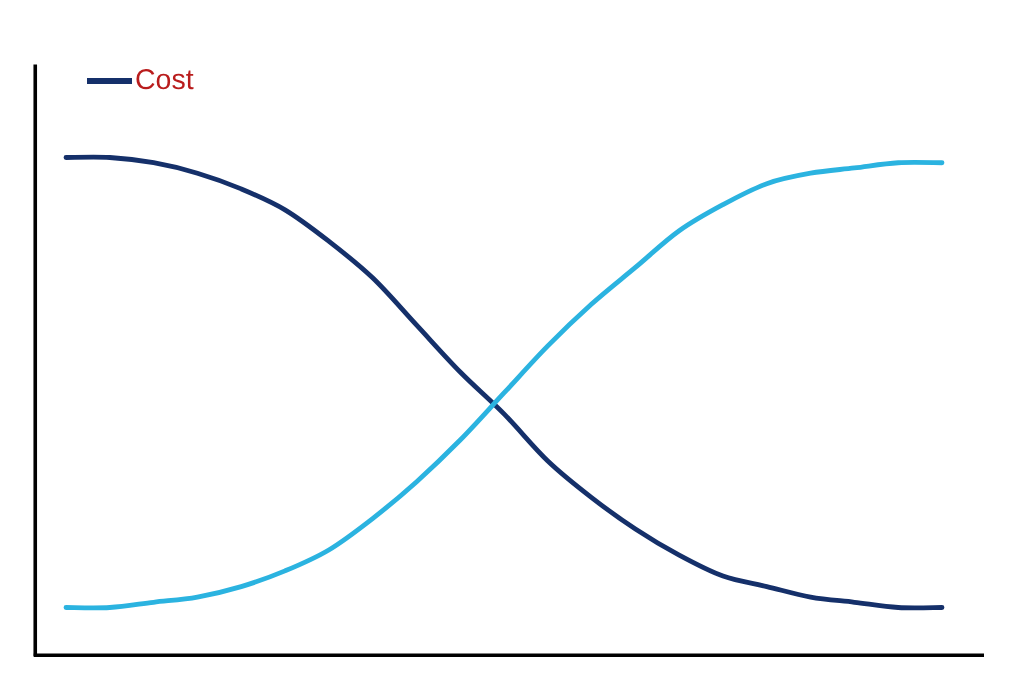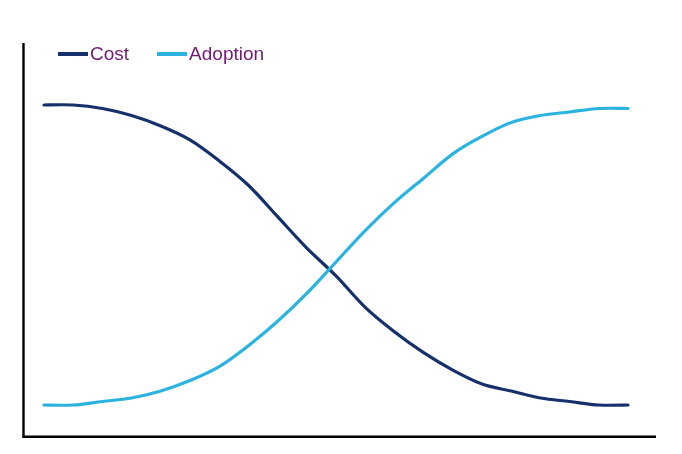--- a/index.html
+++ b/index.html
@@ -47,21 +47,21 @@
     display: inline-block;
     width: 30px;
     height: 4px;
     border-radius: 0;
     flex: 0 0 auto;
   }
   .legend-label {
     font-family: "Liberation Sans", sans-serif;
     font-size: 19px;
     line-height: 20px;
-    color: #701a75;
+    color: #b91c1c;
     letter-spacing: 0px;
   }
   .axis-line {
     stroke: #000000;
     stroke-width: 2.4;
     stroke-linecap: butt;
   }
   .series-path {
     fill: none;
     stroke-linecap: round;
@@ -84,19 +84,15 @@
       <path id="series-path-0" class="series-path" d="M 44.00 105.00 C 48.87 105.00, 63.47 104.42, 73.20 105.00 C 82.93 105.58, 92.67 106.74, 102.40 108.49 C 112.13 110.23, 121.87 112.56, 131.60 115.47 C 141.33 118.37, 151.07 121.86, 160.80 125.93 C 170.53 130.00, 180.27 134.07, 190.00 139.88 C 199.73 145.70, 209.47 153.26, 219.20 160.81 C 228.93 168.37, 238.67 175.93, 248.40 185.23 C 258.13 194.53, 267.87 206.16, 277.60 216.63 C 287.33 227.09, 297.07 238.14, 306.80 248.02 C 316.53 257.91, 326.27 266.05, 336.00 275.93 C 345.73 285.81, 355.47 298.02, 365.20 307.33 C 374.93 316.63, 384.67 324.19, 394.40 331.74 C 404.13 339.30, 413.87 346.28, 423.60 352.67 C 433.33 359.07, 443.07 364.88, 452.80 370.12 C 462.53 375.35, 472.27 380.58, 482.00 384.07 C 491.73 387.56, 501.47 388.72, 511.20 391.05 C 520.93 393.37, 530.67 396.28, 540.40 398.02 C 550.13 399.77, 559.87 400.35, 569.60 401.51 C 579.33 402.67, 589.07 404.42, 598.80 405.00 C 608.53 405.58, 623.13 405.00, 628.00 405.00" stroke="#15306a" stroke-width="3.2"></path>
       <path id="series-path-1" class="series-path" d="M 44.00 405.00 C 48.87 405.00, 63.47 405.58, 73.20 405.00 C 82.93 404.42, 92.67 402.67, 102.40 401.51 C 112.13 400.35, 121.87 399.77, 131.60 398.02 C 141.33 396.28, 151.07 393.95, 160.80 391.05 C 170.53 388.14, 180.27 384.65, 190.00 380.58 C 199.73 376.51, 209.47 372.44, 219.20 366.63 C 228.93 360.81, 238.67 353.26, 248.40 345.70 C 258.13 338.14, 267.87 330.00, 277.60 321.28 C 287.33 312.56, 297.07 303.26, 306.80 293.37 C 316.53 283.49, 326.27 272.44, 336.00 261.98 C 345.73 251.51, 355.47 240.47, 365.20 230.58 C 374.93 220.70, 384.67 211.40, 394.40 202.67 C 404.13 193.95, 413.87 186.40, 423.60 178.26 C 433.33 170.12, 443.07 160.81, 452.80 153.84 C 462.53 146.86, 472.27 141.63, 482.00 136.40 C 491.73 131.16, 501.47 125.93, 511.20 122.44 C 520.93 118.95, 530.67 117.21, 540.40 115.47 C 550.13 113.72, 559.87 113.14, 569.60 111.98 C 579.33 110.81, 589.07 109.07, 598.80 108.49 C 608.53 107.91, 623.13 108.49, 628.00 108.49" stroke="#2bb3e0" stroke-width="3.2"></path>
     </g>
   </svg>
 
   <div class="legend">
     <div class="legend-entry">
       <span class="legend-swatch" id="legend-swatch-0" style="background: rgb(21, 48, 106);"></span>
       <span class="legend-label">Cost</span>
     </div>
-    <div class="legend-entry">
-      <span class="legend-swatch" id="legend-swatch-1" style="background: rgb(43, 179, 224);"></span>
-      <span class="legend-label">Adoption</span>
-    </div>
   </div>
 
 </div>
 
 </body></html>

